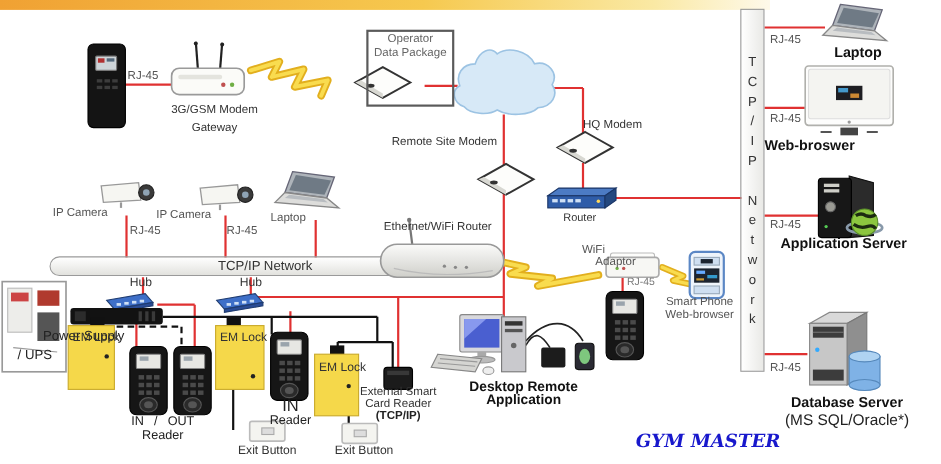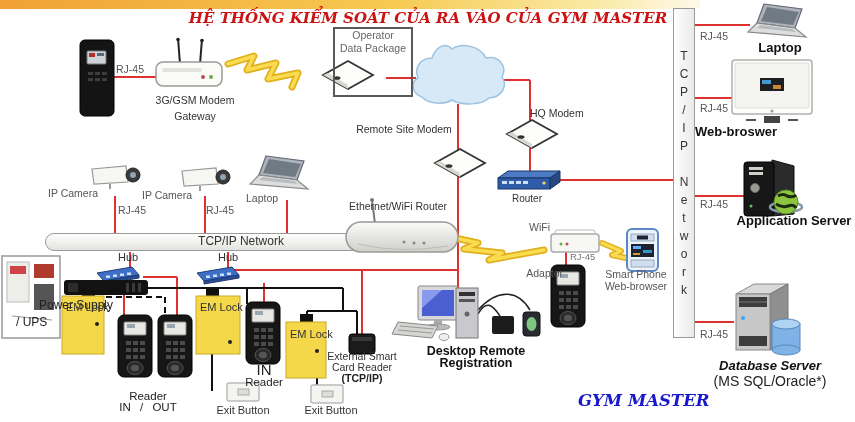--- a/index.html
+++ b/index.html
@@ -22,21 +22,21 @@
   .opbox .l{width:100%;text-align:center;color:#666;font-size:10.5px;line-height:13px;}
   .hbar{position:absolute;left:45px;top:233px;width:392px;height:18px;border:1.5px solid #9a9a9a;
         border-radius:9px;background:linear-gradient(#ffffff,#e2e2de);box-sizing:border-box;
         text-align:center;font-size:12px;color:#333;line-height:15px;z-index:2;}
   .vbar{position:absolute;left:673px;top:8px;width:22px;height:330px;border:1.5px solid #9a9a9a;
         background:linear-gradient(90deg,#ffffff,#e9e9e6);box-sizing:border-box;z-index:2;
         writing-mode:vertical-lr;text-orientation:upright;letter-spacing:4px;
         font-size:12px;color:#333;padding-top:40px;text-align:left;line-height:19px;}
   .cloudtxt{position:absolute;left:416px;top:60px;width:84px;text-align:center;z-index:2;
             font-weight:bold;font-size:12.5px;color:#14203a;line-height:15px;}
-  .inout{word-spacing:6px;margin-top:24px;}
+  .inout{word-spacing:6px;}
   .z3{z-index:3;}
   .z4{z-index:4;}
 </style>
 </head>
 <body>
 
 <div id="stage">
 
   <div class="topbar"></div>
 
@@ -297,67 +297,66 @@
         <circle cx="70" cy="49" r="1.5" fill="#888"></circle>
         <circle cx="80" cy="49" r="1.5" fill="#888"></circle>
     </g>
   </svg>
 
   <div class="opbox">
     <div class="l">Operator</div>
     <div class="l">Data Package</div>
   </div>
 
-  <div class="title z4">HỆ THỐNG KIỂM SOÁT CỦA RA VÀO CỦA GYM MASTER</div>
 
   <div class="lbl z4" style="left:116px;top:63px;">RJ-45</div>
   <div class="lbl c dark z4" style="left:140px;top:94px;width:110px;">3G/GSM Modem</div>
   <div class="lbl c dark z4" style="left:140px;top:110px;width:110px;">Gateway</div>
 
 
   <div class="lbl c dark z4" style="left:352px;top:123px;width:104px;text-align:center;">Remote Site Modem</div>
   <div class="lbl dark z4" style="left:530px;top:107px;">HQ Modem</div>
   <div class="lbl c dark z4" style="left:494px;top:193px;width:66px;font-size:10px;">Router</div>
   <div class="lbl c dark z4" style="left:346px;top:200px;width:104px;">Ethernet/WiFi Router</div>
 
   <div class="lbl z4" style="left:700px;top:30px;">RJ-45</div>
   <div class="lbl c bold z4" style="left:738px;top:42px;width:84px;">Laptop</div>
   <div class="lbl z4" style="left:700px;top:102px;">RJ-45</div>
   <div class="lbl c bold z4" style="left:684px;top:126px;width:104px;">Web-broswer</div>
   <div class="lbl z4" style="left:700px;top:198px;">RJ-45</div>
-  <div class="lbl c bold z4" style="left:706px;top:215px;width:122px;margin-left:27px;">Application Server</div>
+  <div class="lbl c bold z4" style="left:706px;top:215px;width:122px;">Application Server</div>
   <div class="lbl z4" style="left:700px;top:328px;">RJ-45</div>
-  <div class="lbl c bold z4" style="left:710px;top:360px;width:120px;font-style:italic;">Database Server</div>
+  <div class="lbl c bold z4" style="left:710px;top:360px;width:120px;">Database Server</div>
   <div class="lbl c z4" style="left:710px;top:375px;width:120px;font-size:14px;color:#222;">(MS SQL/Oracle*)</div>
 
   <div class="lbl z4" style="left:48px;top:187px;">IP Camera</div>
   <div class="lbl z4" style="left:142px;top:189px;">IP Camera</div>
   <div class="lbl z4" style="left:118px;top:204px;">RJ-45</div>
   <div class="lbl z4" style="left:206px;top:204px;">RJ-45</div>
   <div class="lbl z4" style="left:246px;top:192px;">Laptop</div>
 
   <div class="lbl dark z4" style="left:118px;top:251px;font-size:11px;">Hub</div>
   <div class="lbl dark z4" style="left:218px;top:251px;font-size:11px;">Hub</div>
 
   <div class="lbl z4" style="left:514px;top:221px;width:36px;text-align:right;">WiFi</div>
-  <div class="lbl z4" style="left:515px;top:232px;width:48px;text-align:right;margin-top:35px;">Adaptor</div>
+  <div class="lbl z4" style="left:530px;top:232px;width:48px;text-align:right;">Adaptor</div>
   <div class="lbl z4" style="left:570px;top:251px;font-size:9.5px;color:#777;">RJ-45</div>
   <div class="lbl c z4" style="left:598px;top:268px;width:76px;">Smart Phone</div>
   <div class="lbl c z4" style="left:598px;top:280px;width:76px;">Web-browser</div>
 
   <div class="lbl z4" style="left:2px;top:299px;font-size:12px;color:#222;padding-left:37px;">Power Supply</div>
   <div class="lbl z4" style="left:16px;top:316px;font-size:12px;color:#222;">/ UPS</div>
   <div class="lbl dark z4" style="left:66px;top:301px;font-size:11px;">EM Lock</div>
   <div class="lbl dark z4" style="left:200px;top:301px;font-size:11px;">EM Lock</div>
   <div class="lbl dark z4" style="left:290px;top:328px;font-size:11px;">EM Lock</div>
   <div class="lbl c inout z4" style="left:110px;top:377px;width:76px;font-size:11.5px;color:#222;">IN / OUT</div>
   <div class="lbl c z4" style="left:110px;top:390px;width:76px;font-size:11.5px;color:#222;">Reader</div>
   <div class="lbl c z4" style="left:240px;top:364px;width:48px;font-size:15px;color:#222;">IN</div>
   <div class="lbl c z4" style="left:240px;top:376px;width:48px;font-size:11.5px;color:#222;">Reader</div>
   <div class="lbl c z4" style="left:324px;top:350px;width:76px;color:#333;">External Smart</div>
   <div class="lbl c z4" style="left:324px;top:361px;width:76px;color:#333;">Card Reader</div>
   <div class="lbl c z4" style="left:324px;top:372px;width:76px;font-weight:bold;color:#222;">(TCP/IP)</div>
   <div class="lbl c z4" style="left:212px;top:404px;width:62px;font-size:11px;color:#333;">Exit Button</div>
   <div class="lbl c z4" style="left:300px;top:404px;width:62px;font-size:11px;color:#333;">Exit Button</div>
-  <div class="lbl c z4" style="left:398px;top:345px;width:156px;font-weight:bold;color:#111;font-size:12.5px;">Desktop Remote Registration</div>
+  <div class="lbl c z4" style="left:398px;top:345px;width:156px;font-weight:bold;color:#111;font-size:12.5px;">Desktop Remote Application</div>
 
   <div class="brand z4">GYM MASTER</div>
 </div>
 
 </body></html>

